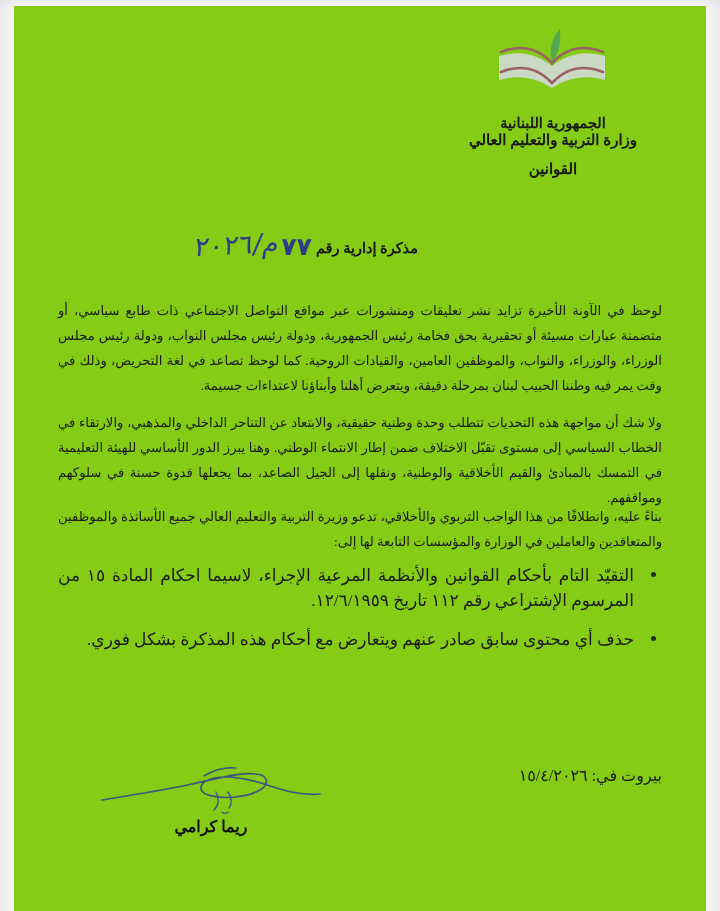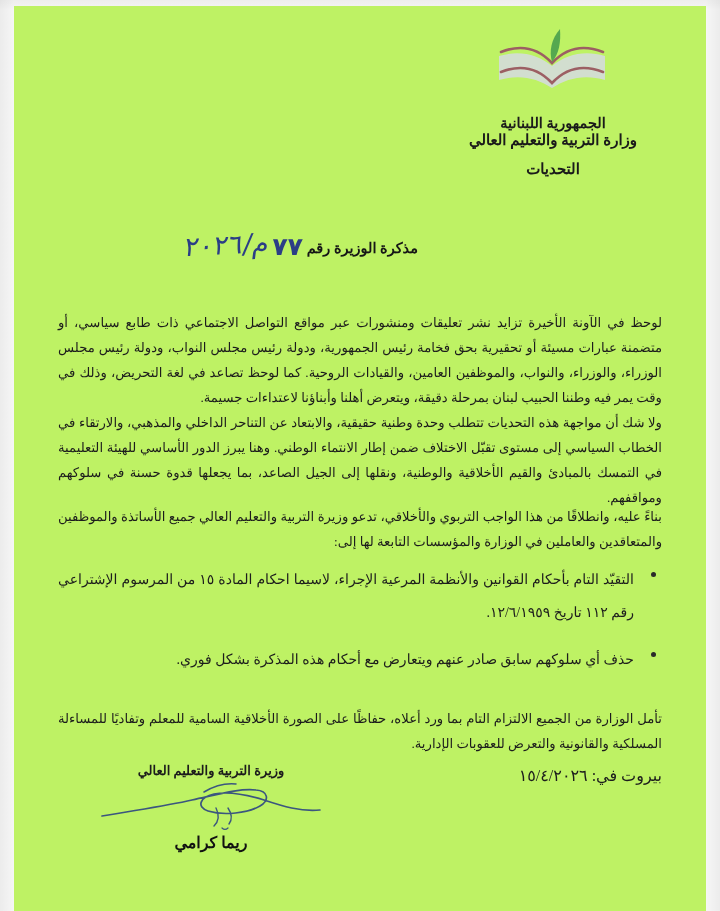--- a/index.html
+++ b/index.html
@@ -29,21 +29,21 @@
       linear-gradient(to right, rgba(0,0,0,0.045) 0px, rgba(0,0,0,0.0) 14px),
       linear-gradient(to left,  rgba(0,0,0,0.045) 0px, rgba(0,0,0,0.0) 14px),
       linear-gradient(to bottom, rgba(0,0,0,0.035) 0px, rgba(0,0,0,0.0) 10px);
   }
   #sheet {
     position: absolute;
     left: 14px;
     right: 14px;
     top: 6px;
     bottom: 0;
-    background: #bef264;
+    background: #84cc16;
   }
 
   
   .letterhead {
     position: absolute;
     top: 18px;
     right: 28px;
     width: 250px;
     text-align: center;
   }
@@ -104,42 +104,42 @@
     right: 44px;
     left: 44px;
     text-align: justify;
     text-align-last: right;
     direction: rtl;
     color: #1c1c1c;
     font-size: 13.2px;
     line-height: 25px;
     letter-spacing: 0.1px;
   }
-  .p1 { top: 304px; }
+  .p1 { top: 292px; }
   .p2 { top: 404px; }
   .p3 { top: 498px; }
   .p-close { top: 700px; }
 
   .bullets {
     position: absolute;
     top: 557px;
     right: 44px;
     left: 44px;
     direction: rtl;
     list-style: none;
     margin: 0;
     padding: 0;
   }
   .bullets li {
     position: relative;
     padding-right: 28px;
     margin-bottom: 14px;
     color: #1c1c1c;
-    font-size: 14px;
-    line-height: 33px;
+    font-size: 17px;
+    line-height: 25px;
     text-align: justify;
     text-align-last: right;
   }
   .bullets li::before {
     content: "";
     position: absolute;
     right: 6px;
     top: 9px;
     width: 5px;
     height: 5px;
@@ -197,46 +197,44 @@
 
           <path d="M8 26 C28 18 45 22 59 37 C73 22 90 18 110 26" fill="none" stroke="#9c5f63" stroke-width="2.6" stroke-linecap="round"></path>
 
           <path d="M8 46 C28 38 45 42 59 57 C73 42 90 38 110 46" fill="none" stroke="#9c5f63" stroke-width="2.6" stroke-linecap="round"></path>
 
           <path d="M59 36 C56 26 58 13 67 3 C68 16 66 28 59 36 Z" fill="#55a84f"></path>
         </svg>
       </div>
       <div class="lh-line lh-country">الجمهورية اللبنانية</div>
       <div class="lh-line lh-ministry">وزارة التربية والتعليم العالي</div>
-      <div class="lh-line lh-role">التحديات</div>
+      <div class="lh-line lh-role">القوانين</div>
     </div>
 
     <div class="memo-title-row">
-      <span class="memo-title-text">مذكرة الوزيرة رقم</span>
+      <span class="memo-title-text">مذكرة إدارية رقم</span>
       <span class="memo-number">٧٧</span>
       <span class="memo-suffix">م/٢٠٢٦</span>
     </div>
 
     <div class="body-block p1">لوحظ في الآونة الأخيرة تزايد نشر تعليقات ومنشورات عبر مواقع التواصل الاجتماعي ذات طابع سياسي، أو متضمنة عبارات مسيئة أو تحقيرية بحق فخامة رئيس الجمهورية، ودولة رئيس مجلس النواب، ودولة رئيس مجلس الوزراء، والوزراء، والنواب، والموظفين العامين، والقيادات الروحية. كما لوحظ تصاعد في لغة التحريض، وذلك في وقت يمر فيه وطننا الحبيب لبنان بمرحلة دقيقة، ويتعرض أهلنا وأبناؤنا لاعتداءات جسيمة.</div>
 
     <div class="body-block p2">ولا شك أن مواجهة هذه التحديات تتطلب وحدة وطنية حقيقية، والابتعاد عن التناحر الداخلي والمذهبي، والارتقاء في الخطاب السياسي إلى مستوى تقبّل الاختلاف ضمن إطار الانتماء الوطني. وهنا يبرز الدور الأساسي للهيئة التعليمية في التمسك بالمبادئ والقيم الأخلاقية والوطنية، ونقلها إلى الجيل الصاعد، بما يجعلها قدوة حسنة في سلوكهم ومواقفهم.</div>
 
     <div class="body-block p3">بناءً عليه، وانطلاقًا من هذا الواجب التربوي والأخلاقي، تدعو وزيرة التربية والتعليم العالي جميع الأساتذة والموظفين والمتعاقدين والعاملين في الوزارة والمؤسسات التابعة لها إلى:</div>
 
     <ul class="bullets">
       <li>التقيّد التام بأحكام القوانين والأنظمة المرعية الإجراء، لاسيما احكام المادة ١٥ من المرسوم الإشتراعي رقم ١١٢ تاريخ ١٢/٦/١٩٥٩.</li>
-      <li>حذف أي سلوكهم سابق صادر عنهم ويتعارض مع أحكام هذه المذكرة بشكل فوري.</li>
+      <li>حذف أي محتوى سابق صادر عنهم ويتعارض مع أحكام هذه المذكرة بشكل فوري.</li>
     </ul>
 
-    <div class="body-block p-close">تأمل الوزارة من الجميع الالتزام التام بما ورد أعلاه، حفاظًا على الصورة الأخلاقية السامية للمعلم وتفاديًا للمساءلة المسلكية والقانونية والتعرض للعقوبات الإدارية.</div>
 
     <div class="date-line">بيروت في: ١٥/٤/٢٠٢٦</div>
 
     <div class="sign-block">
-      <div class="sign-title">وزيرة التربية والتعليم العالي</div>
       <div class="sign-graphic">
         <svg width="230" height="60" viewBox="0 0 230 60" aria-hidden="true">
           <g fill="none" stroke="#3b567f" stroke-linecap="round" stroke-linejoin="round">
             <path d="M6 38 C40 32 70 28 96 22 C120 17 143 10 160 12 C172 13 174 22 164 28
                      C152 35 128 38 112 33 C100 29 104 19 118 16 C134 13 152 17 168 22
                      C186 28 205 34 224 32" stroke-width="1.7"></path>
             <path d="M108 14 C118 8 130 5 140 6" stroke-width="1.5"></path>
             <path d="M120 30 C124 38 122 44 118 48" stroke-width="1.4"></path>
             <path d="M132 30 C136 36 136 42 133 46" stroke-width="1.4"></path>
             <path d="M126 50 C128 52 130 52 132 50" stroke-width="1.2"></path>

